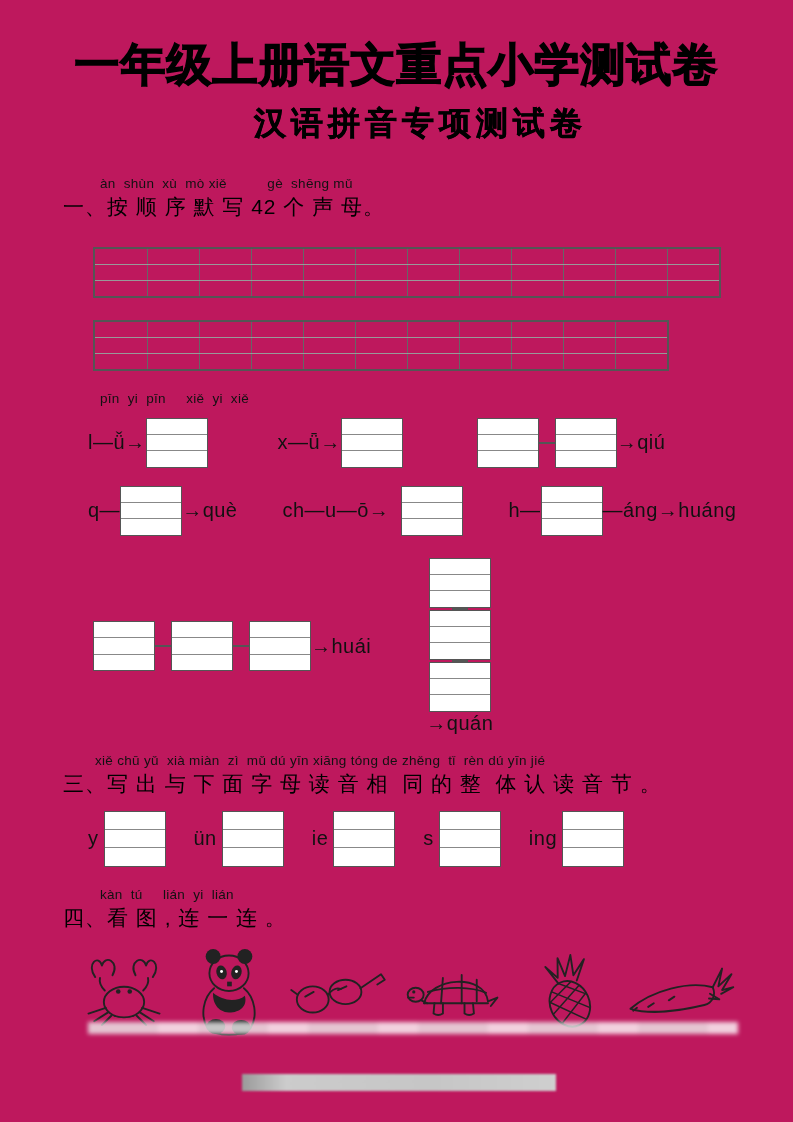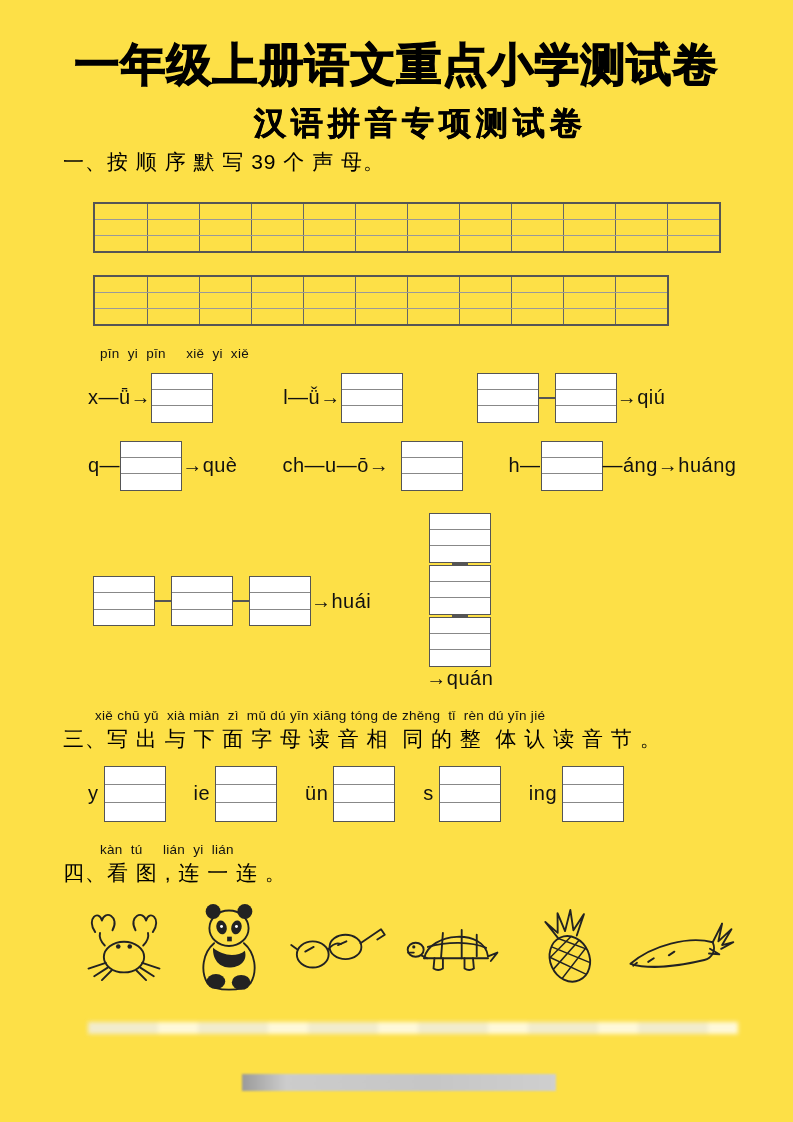--- a/index.html
+++ b/index.html
@@ -1,19 +1,19 @@
 <!DOCTYPE html>
 <html><head>
 <meta charset="utf-8">
 <style>
   html,body{margin:0;padding:0;background:#fff;}
   .page{
     position:relative;
     width:793px;height:1122px;
-    background:#fde047;
+    background:#be185d;
     font-family:"Liberation Sans","DejaVu Sans",sans-serif;
     color:#111;
     overflow:hidden;
   }
   .main-title{
     margin:40px 10px 0;
     text-align:center;
     font-size:45px;
     font-weight:900;
     letter-spacing:1px;
@@ -119,21 +119,22 @@
 </style>
 </head>
 <body>
 
 <div class="page">
 
   <h1 class="main-title">一年级上册语文重点小学测试卷</h1>
   <h2 class="sub-title">汉语拼音专项测试卷</h2>
 
   <section>
-    <div class="sec-heading">一、按 顺 序 默 写 39 个 声 母。</div>
+    <div class="pinyin-line" id="s1-pinyin">àn  shùn  xù  mò xiě          gè  shēng mǔ</div>
+    <div class="sec-heading">一、按 顺 序 默 写 42 个 声 母。</div>
     <div class="wgrid" id="grid1" style="grid-template-columns: repeat(12, 52px);">
         <div class="cell"></div>
         <div class="cell"></div>
         <div class="cell"></div>
         <div class="cell"></div>
         <div class="cell"></div>
         <div class="cell"></div>
         <div class="cell"></div>
         <div class="cell"></div>
         <div class="cell"></div>
@@ -200,29 +201,29 @@
         <div class="cell lr"></div>
         <div class="cell lc lr"></div>
       </div>
   </section>
 
   <section>
     <div class="pinyin-line" id="s2-pinyin">pīn  yi  pīn     xiě  yi  xiě</div>
     <div id="s2-rows">
         <div class="ex-row" id="s2r1">
           <div class="ex-item">
+            <span class="ex-text">l—ǚ→</span>
+            <div class="pbox">
+              <div class="pr"></div>
+              <div class="pr"></div>
+              <div class="pr"></div>
+            </div>
+          </div>
+          <div class="ex-item">
             <span class="ex-text">x—ǖ→</span>
-            <div class="pbox">
-              <div class="pr"></div>
-              <div class="pr"></div>
-              <div class="pr"></div>
-            </div>
-          </div>
-          <div class="ex-item">
-            <span class="ex-text">l—ǚ→</span>
             <div class="pbox">
               <div class="pr"></div>
               <div class="pr"></div>
               <div class="pr"></div>
             </div>
           </div>
           <div class="ex-item">
             <div class="pbox">
               <div class="pr"></div>
               <div class="pr"></div>
@@ -316,29 +317,29 @@
     <div class="s3-row" id="s3-items">
         <div class="s3-item">
           <span class="s3-label">y</span>
           <div class="pbox s3">
             <div class="pr"></div>
             <div class="pr"></div>
             <div class="pr"></div>
           </div>
         </div>
         <div class="s3-item">
+          <span class="s3-label">ün</span>
+          <div class="pbox s3">
+            <div class="pr"></div>
+            <div class="pr"></div>
+            <div class="pr"></div>
+          </div>
+        </div>
+        <div class="s3-item">
           <span class="s3-label">ie</span>
-          <div class="pbox s3">
-            <div class="pr"></div>
-            <div class="pr"></div>
-            <div class="pr"></div>
-          </div>
-        </div>
-        <div class="s3-item">
-          <span class="s3-label">ün</span>
           <div class="pbox s3">
             <div class="pr"></div>
             <div class="pr"></div>
             <div class="pr"></div>
           </div>
         </div>
         <div class="s3-item">
           <span class="s3-label">s</span>
           <div class="pbox s3">
             <div class="pr"></div>

